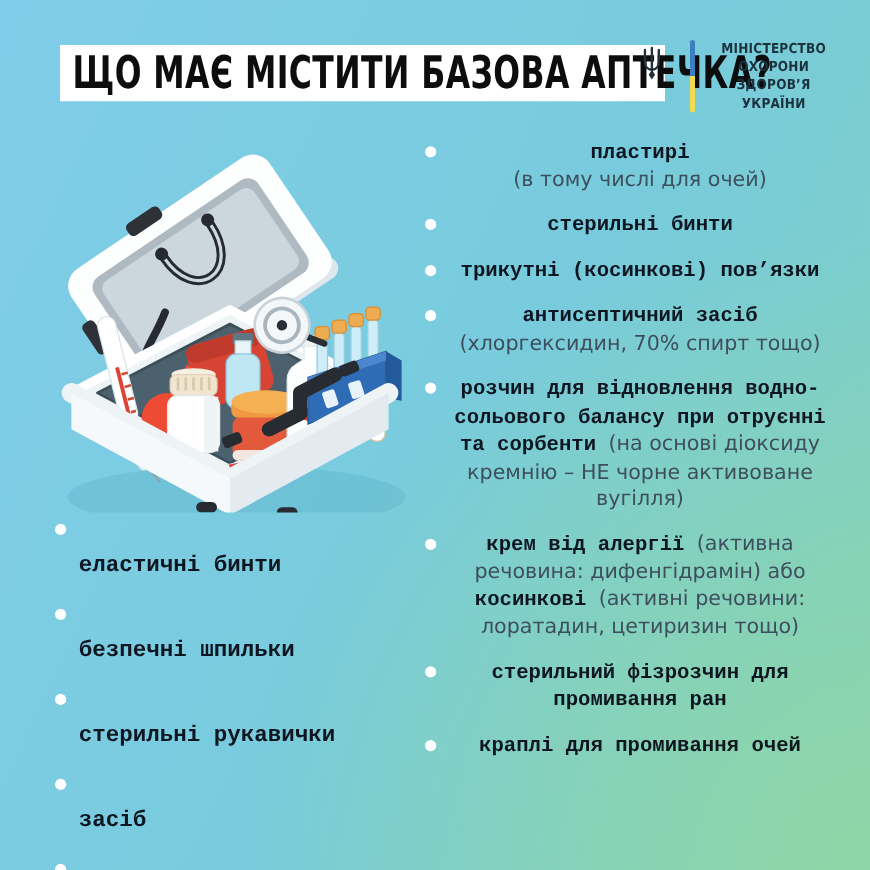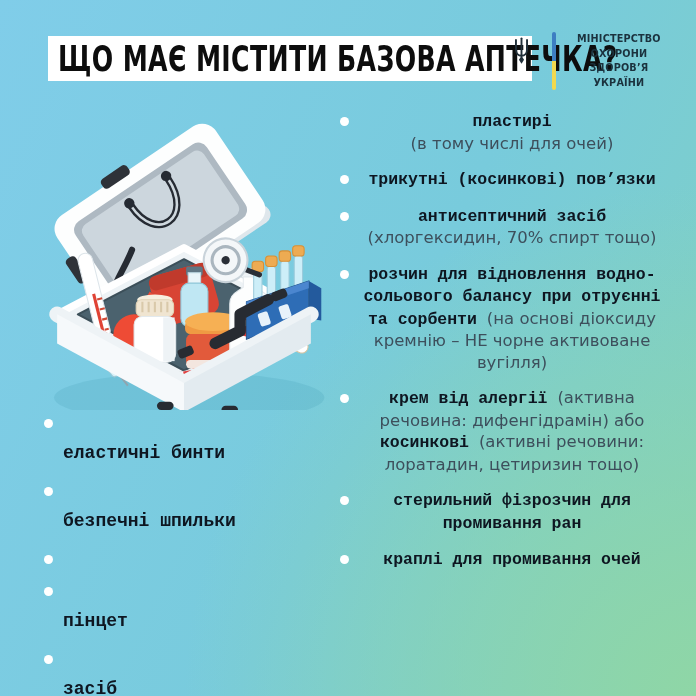--- a/index.html
+++ b/index.html
@@ -221,44 +221,45 @@
       <div class="li">
         <span class="bullet"></span>
         <span class="txt"><span class="b">еластичні бинти</span></span>
       </div>
       <div class="li">
         <span class="bullet"></span>
         <span class="txt"><span class="b">безпечні шпильки</span></span>
       </div>
       <div class="li">
         <span class="bullet"></span>
-      </div>
-      <div class="li">
-        <span class="bullet"></span>
-        <span class="txt"><span class="b">пінцет</span></span>
+        <span class="txt"><span class="b">стерильні рукавички</span></span>
       </div>
       <div class="li">
         <span class="bullet"></span>
         <span class="txt"><span class="b">засіб</span></span>
       </div>
       <div class="li">
         <span class="bullet"></span>
       </div>
       <div class="li">
         <span class="bullet"></span>
         <span class="txt"><span class="b">термометр</span></span>
       </div>
     </div>
   <div id="right-list" class="list">
       <div class="li">
         <span class="bullet"></span>
         <span class="txt"><span class="b">пластирі</span><br><span class="r">(в тому числі для очей)</span></span>
       </div>
       <div class="li">
         <span class="bullet"></span>
+        <span class="txt"><span class="b">стерильні бинти</span></span>
+      </div>
+      <div class="li">
+        <span class="bullet"></span>
         <span class="txt"><span class="b">трикутні (косинкові) пов’язки</span></span>
       </div>
       <div class="li">
         <span class="bullet"></span>
         <span class="txt"><span class="b">антисептичний засіб</span><br><span class="r">(хлоргексидин, 70% спирт тощо)</span></span>
       </div>
       <div class="li">
         <span class="bullet"></span>
         <span class="txt"><span class="b">розчин для відновлення водно-сольового балансу при отруєнні та сорбенти </span><span class="r">(на основі діоксиду кремнію – НЕ чорне активоване вугілля)</span></span>
       </div>

